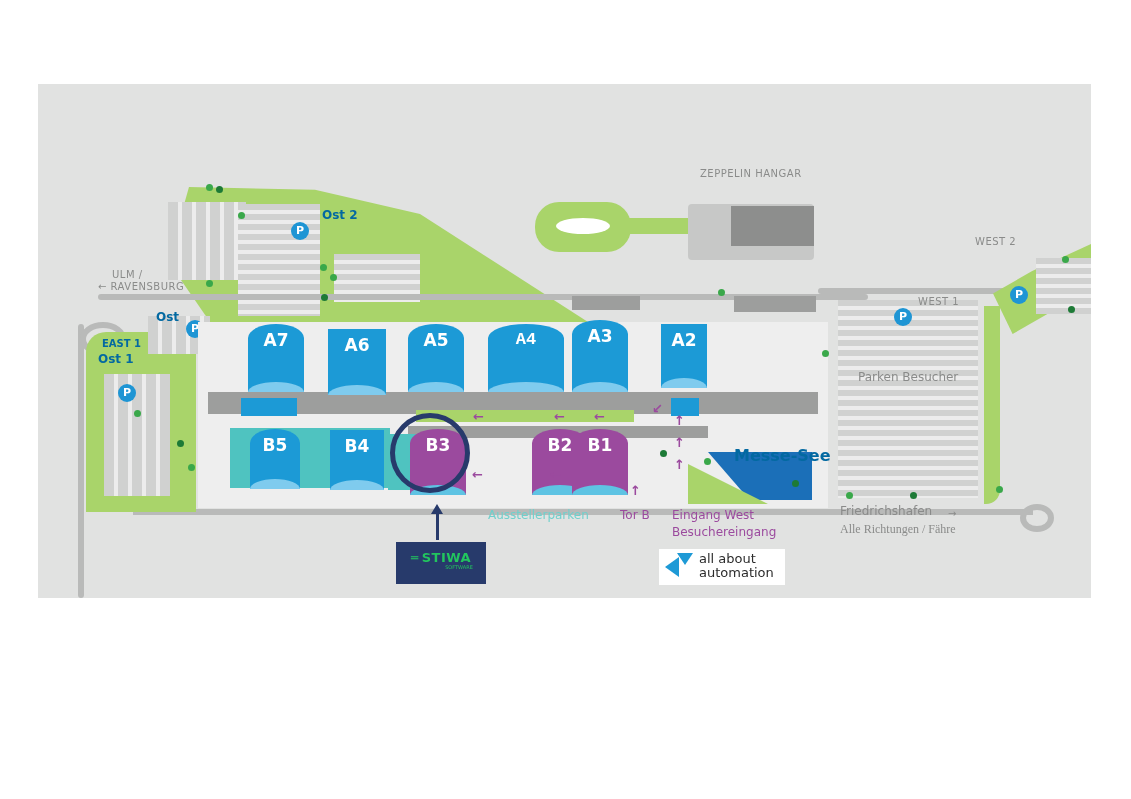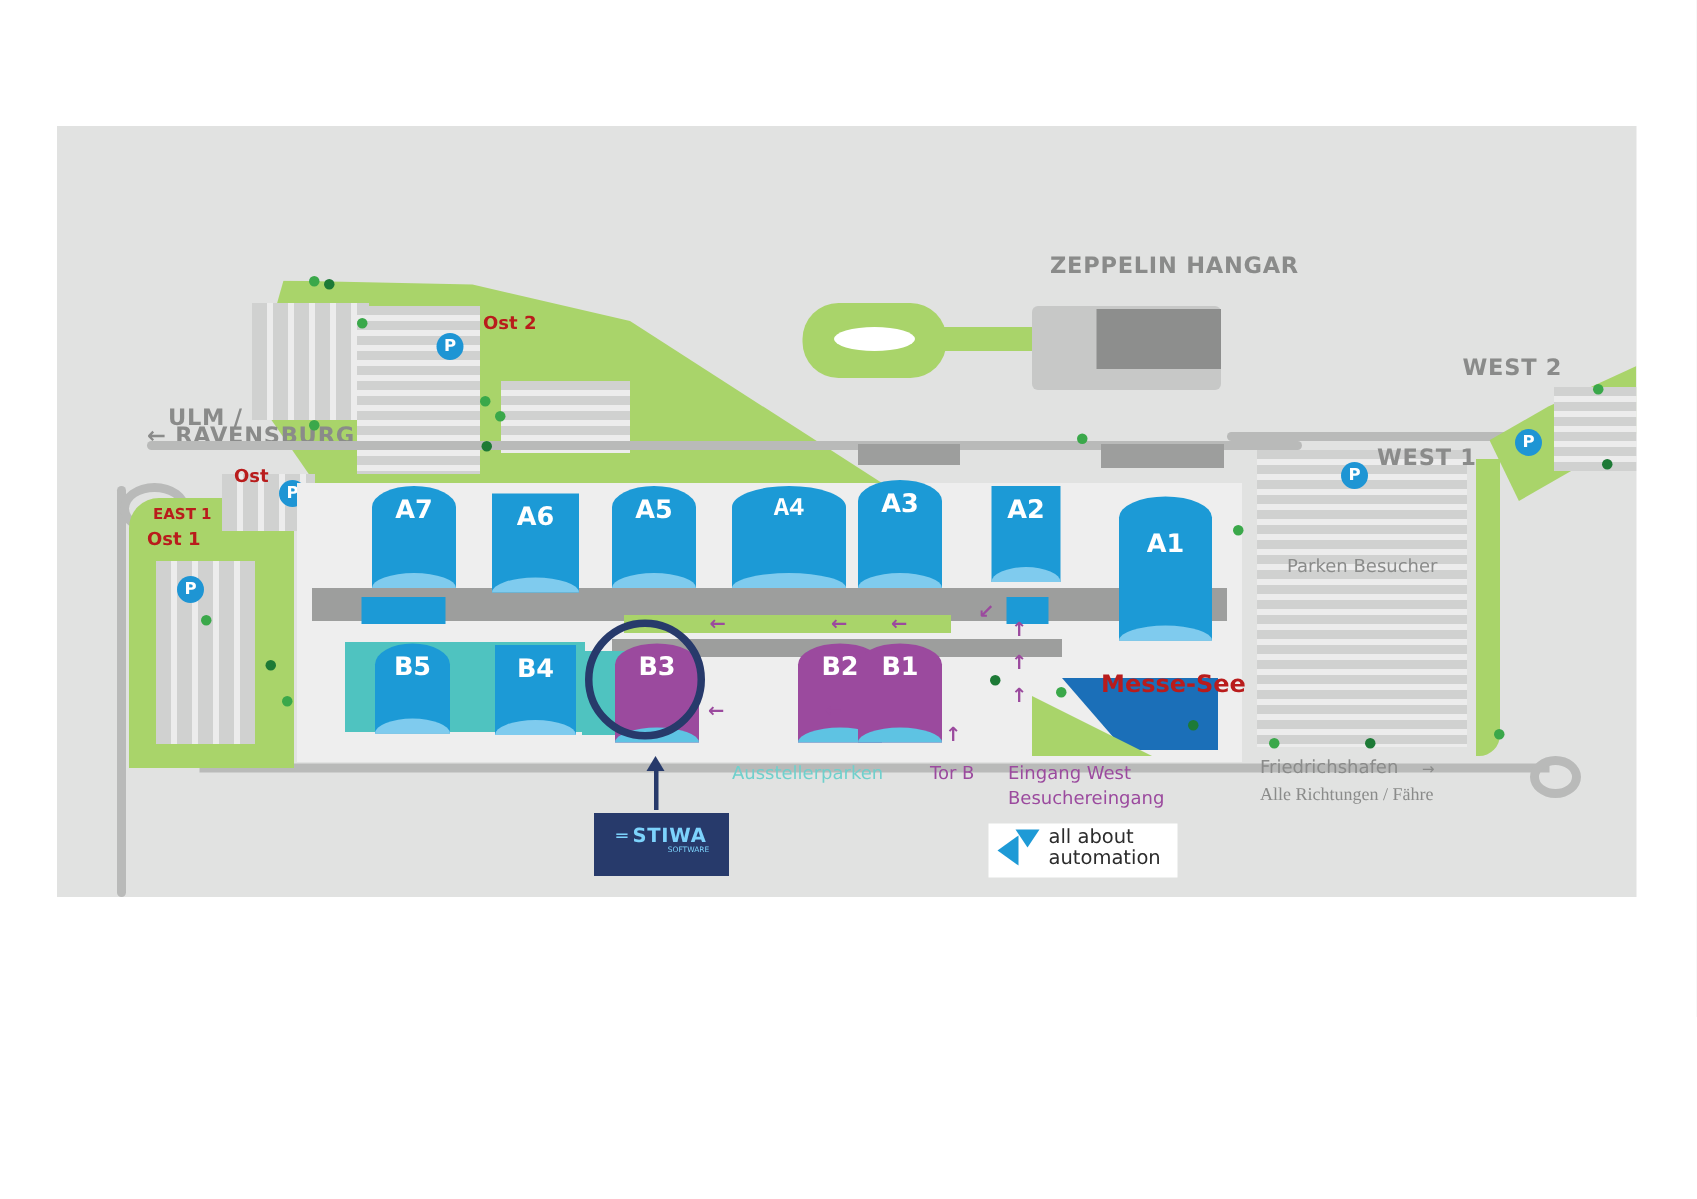--- a/index.html
+++ b/index.html
@@ -11,31 +11,31 @@
   .vstripes { background:repeating-linear-gradient(90deg,#d0d1d0 0 10px,#ececec 10px 14px); }
   .road { background:#b9bab9; }
   .bldg { background:#9d9e9d; }
   .hall { position:absolute; background:#1c9ad6; color:#fff; font-weight:bold; font-size:17px; text-align:center; border-radius:50% 50% 0 0 / 14px 14px 0 0; box-sizing:border-box; padding-top:6px; }
   .hall.flat { border-radius:0; }
   .hall::after { content:""; position:absolute; left:0; right:0; bottom:0; height:10px; background:#7fcbee; border-radius:50% 50% 0 0 / 10px 10px 0 0; }
   .hall.purple { background:#9b4a9e; }
   .hall.purple::after { background:#5ec3e3; }
   .teal { background:#4fc3c0; }
   .pbadge { position:absolute; width:18px; height:18px; border-radius:50%; background:#1e95d4; color:#fff; font-weight:bold; font-size:11px; line-height:18px; text-align:center; }
-  .lbl-white { position:absolute; color:#b91c1c; font-weight:bold; font-size:12px; }
-  .lbl-gray { position:absolute; color:#8a8b8a; font-weight:bold; font-size:15px; letter-spacing:0.5px; }
+  .lbl-white { position:absolute; color:#0369a1; font-weight:bold; font-size:12px; }
+  .lbl-gray { position:absolute; color:#8a8b8a; font-weight:normal; font-size:10px; letter-spacing:0.5px; }
   .lbl-gray-n { position:absolute; color:#8a8b8a; font-size:12px; }
   .lbl-purple { position:absolute; color:#9b4a9e; font-size:12px; }
   .lbl-teal { position:absolute; color:#6fd0cc; font-size:12px; }
   .arrow { position:absolute; color:#9b4a9e; font-size:13px; font-weight:bold; line-height:1; }
   .tree { position:absolute; width:7px; height:7px; border-radius:50%; background:#3aa84a; }
   .tree.d { background:#1d7a36; }
   .circle-hl { position:absolute; left:352px; top:329px; width:70px; height:70px; border:5px solid #273a6b; border-radius:50%; }
   .pointer { position:absolute; left:398px; top:428px; width:3px; height:28px; background:#273a6b; }
-  .stiwa { position:absolute; left:358px; top:458px; width:90px; height:42px; background:#273a6b; color:#7dd3fc; text-align:center; }
+  .stiwa { position:absolute; left:358px; top:458px; width:90px; height:42px; background:#273a6b; color:#22c55e; text-align:center; }
   .aaa { position:absolute; left:621px; top:465px; width:126px; height:36px; background:#fff; }
 </style>
 </head>
 <body>
 
 <div class="map">
 
   <div class="abs green" style="left:130px;top:103px;width:420px;height:135px;clip-path:polygon(5% 0,35% 2%,60% 20%,100% 100%,10% 100%,0 55%);"></div>
   <div class="abs vstripes" style="left:130px;top:118px;width:78px;height:78px;"></div>
   <div class="abs stripes" style="left:200px;top:120px;width:82px;height:112px;"></div>
@@ -84,21 +84,20 @@
   <div class="abs teal" style="left:192px;top:344px;width:160px;height:60px;"></div>
   <div class="abs teal" style="left:350px;top:350px;width:60px;height:56px;"></div>
   <div class="abs teal" style="left:500px;top:350px;width:40px;height:56px;"></div>
 
   <div class="hall" style="left:210px;top:240px;width:56px;height:68px;"><span>A7</span></div>
   <div class="hall flat" style="left:290px;top:245px;width:58px;height:66px;"><span>A6</span></div>
   <div class="hall" style="left:370px;top:240px;width:56px;height:68px;"><span>A5</span></div>
   <div class="hall" style="left:450px;top:240px;width:76px;height:68px;font-family:Liberation Mono, monospace;"><span>A4</span></div>
   <div class="hall" style="left:534px;top:236px;width:56px;height:72px;"><span>A3</span></div>
   <div class="hall flat" style="left:623px;top:240px;width:46px;height:64px;"><span>A2</span></div>
-  <div class="hall" style="left:708px;top:247px;width:62px;height:96px;padding-top:22px;"><span>A1</span></div>
   <div class="abs" style="left:203px;top:314px;width:56px;height:18px;background:#1c9ad6;"></div>
   <div class="abs" style="left:633px;top:314px;width:28px;height:18px;background:#1c9ad6;"></div>
 
   <div class="hall" style="left:212px;top:345px;width:50px;height:60px;"><span>B5</span></div>
   <div class="hall flat" style="left:292px;top:346px;width:54px;height:60px;"><span>B4</span></div>
   <div class="hall purple" style="left:372px;top:345px;width:56px;height:66px;"><span>B3</span></div>
   <div class="hall purple" style="left:452px;top:345px;width:56px;height:66px;margin-left:42px;"><span>B2</span></div>
   <div class="hall purple" style="left:534px;top:345px;width:56px;height:66px;"><span>B1</span></div>
   <div class="arrow" style="left:434px;top:384px;">←</div>
   <div class="arrow" style="left:512px;top:384px;">←</div>

